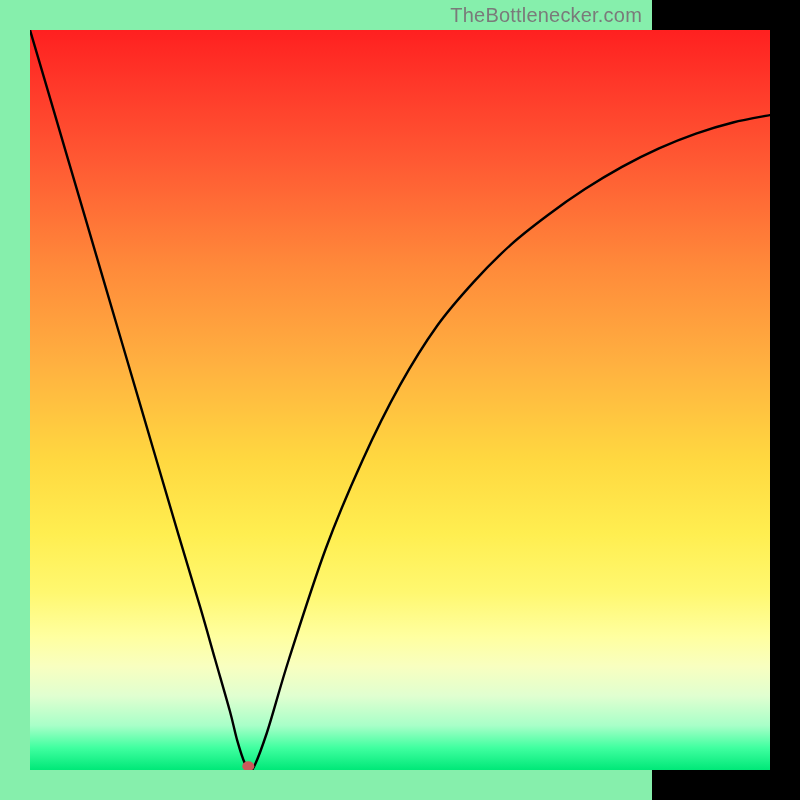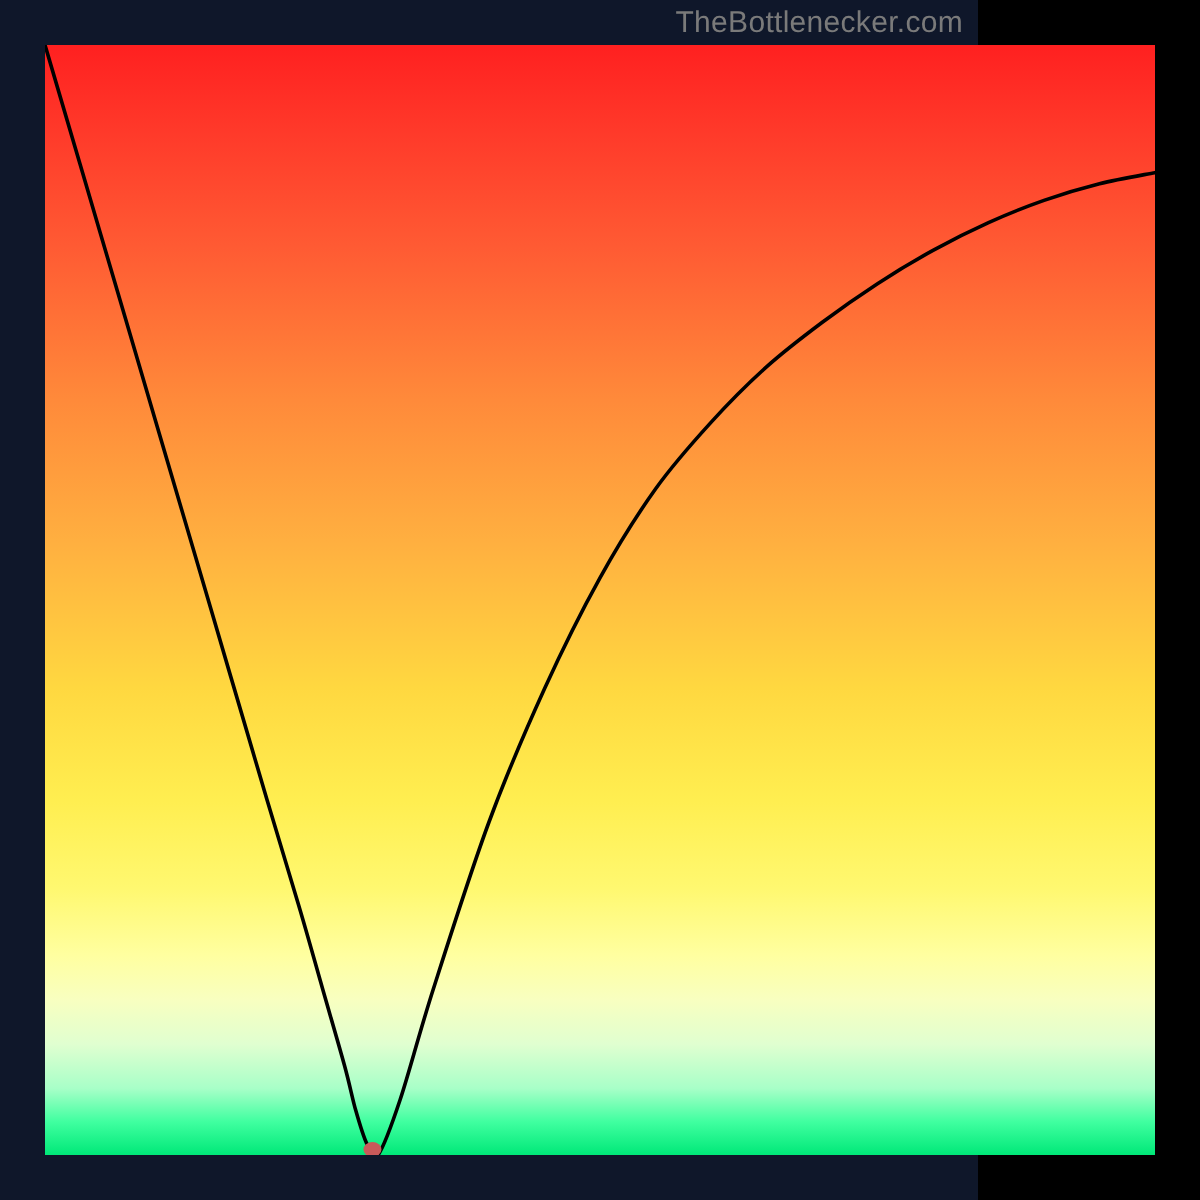--- a/index.html
+++ b/index.html
@@ -8,21 +8,21 @@
     width: 800px;
     height: 800px;
     background: #000;
     font-family: Arial, Helvetica, sans-serif;
     overflow: hidden;
   }
   .frame {
     position: relative;
     width: 652px;
     height: 800px;
-    background: #0f172a;
+    background: #86efac;
   }
   .attribution {
     position: absolute;
     top: 4px;
     right: 10px;
     color: #7a7a7a;
     font-size: 20px;
     font-weight: 500;
     letter-spacing: 0.2px;
   }

